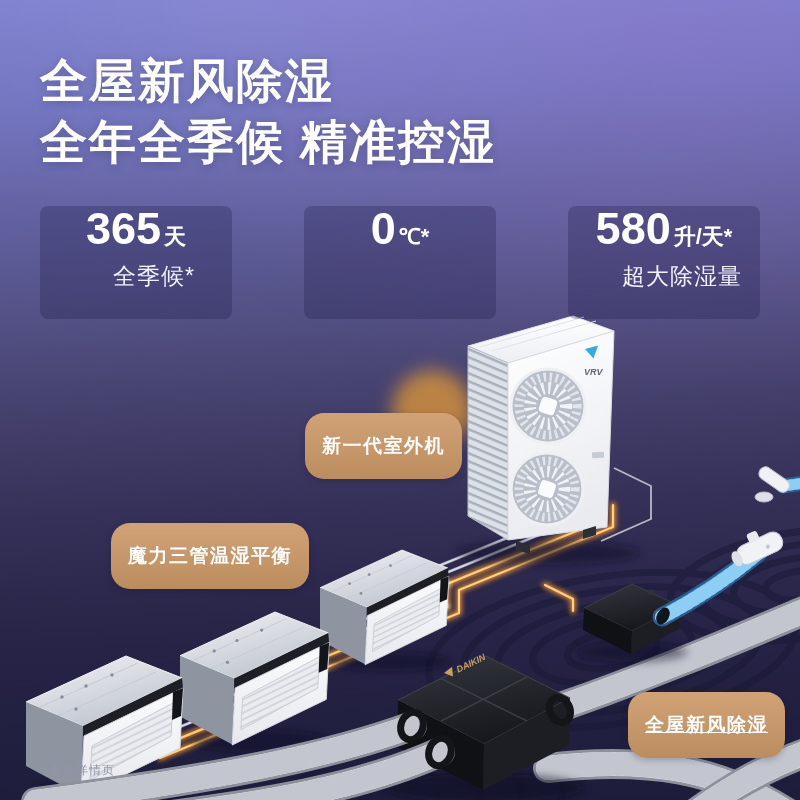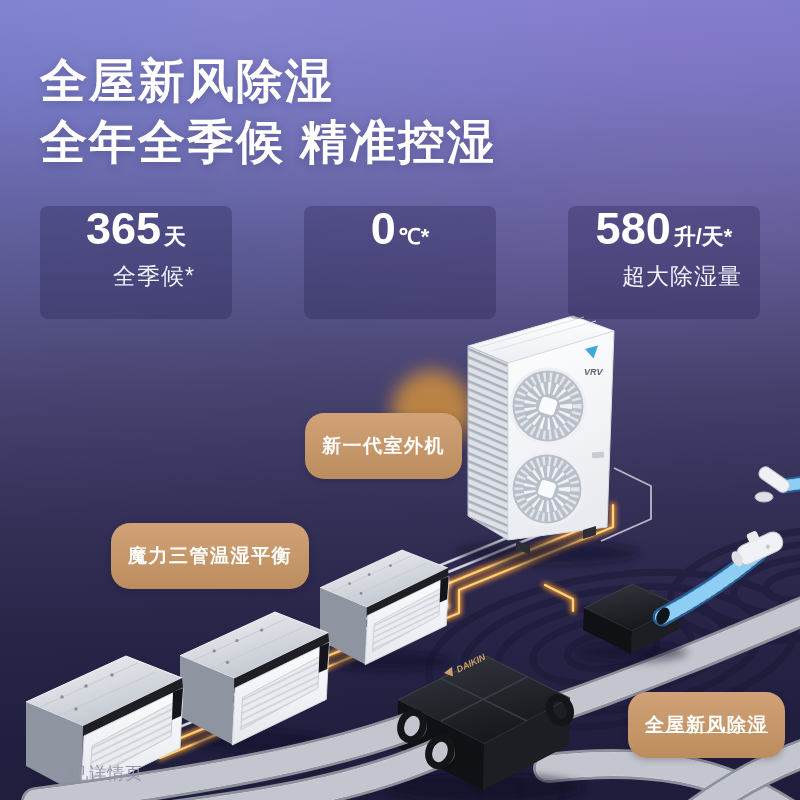--- a/index.html
+++ b/index.html
@@ -20,21 +20,21 @@
   .stat-top{display:flex;align-items:baseline;}
   .stat-value{font-size:45px;font-weight:700;line-height:1;}
   .stat-unit{font-size:22px;font-weight:600;margin-left:3px;}
   .stat-label{margin-top:9px;font-size:23px;font-weight:400;letter-spacing:1px;color:#f1f1fb;margin-left:36px;}
   .pill{position:absolute;background:linear-gradient(180deg,#d0a276,#bb8d5e);color:#fff;
     font-size:19px;font-weight:700;letter-spacing:1.5px;padding:20px 17px;border-radius:19px;
     white-space:nowrap;box-shadow:0 2px 6px rgba(20,18,50,.25);}
   #pill-outdoor{left:305px;top:413px;}
   #pill-threepipe{left:111px;top:523px;}
   #pill-freshair{left:628px;top:692px;text-decoration:underline;}
-  .footnote{position:absolute;left:40px;top:762px;font-size:17px;color:#9495ab;letter-spacing:1px;}
+  .footnote{position:absolute;left:40px;top:762px;font-size:12px;color:#9495ab;letter-spacing:1px;}
 </style>
 </head>
 <body>
 
 <div class="poster">
 
   <svg class="scene" viewBox="0 0 800 800" aria-hidden="true">
     <defs>
       <filter id="soft" x="-60%" y="-60%" width="220%" height="220%">
           <feGaussianBlur stdDeviation="4"></feGaussianBlur>

